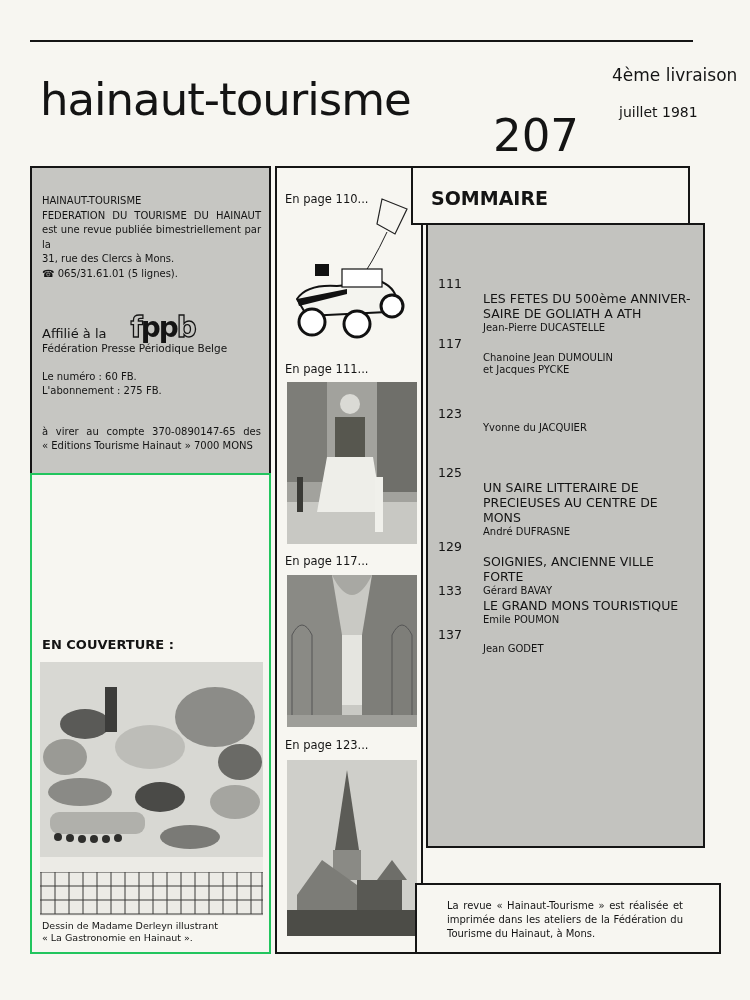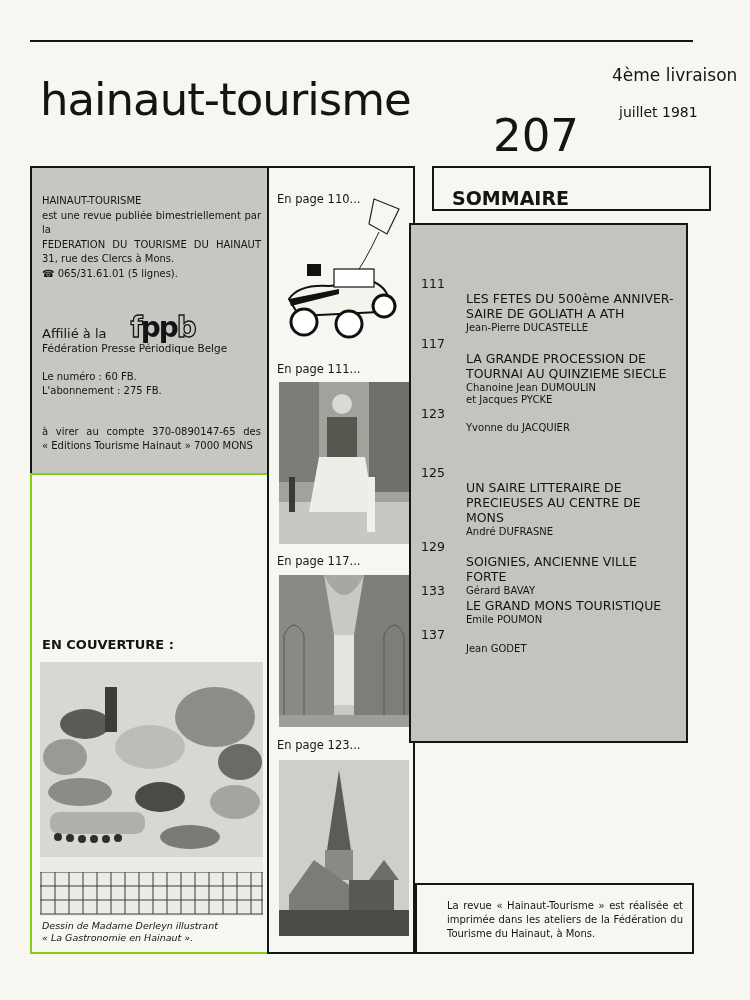--- a/index.html
+++ b/index.html
@@ -22,55 +22,55 @@
   .info-box p { margin: 0; }
   .info-box .just { text-align: justify; text-align-last: justify; }
   .affil-row { margin-top: 34px; display: flex; align-items: flex-end; }
   .affil-label { font-size: 13px; }
   .fppb-logo { margin-left: 24px; font-family: "DejaVu Sans", sans-serif; font-size: 28px; font-weight: bold; letter-spacing: -2px; line-height: 26px; }
   .fppb-logo .o { color: transparent; -webkit-text-stroke: 1.3px #141414; }
   .fppb-full { margin-top: 2px; font-size: 10.5px; }
   .price-block { margin-top: 14px; }
   .account-block { margin-top: 26px; }
 
-  .cover-box { left: 30px; top: 473px; width: 241px; height: 481px; border: 2px solid #84cc16; background: #f7f6f1; }
+  .cover-box { left: 30px; top: 473px; width: 241px; height: 481px; border: 2px solid #22c55e; background: #f7f6f1; }
   .cover-label { position: absolute; left: 10px; top: 162px; font-size: 13px; font-weight: bold; }
   .cover-art { position: absolute; left: 8px; top: 187px; width: 223px; height: 210px; background: #dcdcd7; overflow: hidden; }
-  .cover-caption { position: absolute; left: 10px; top: 445px; font-size: 9.5px; line-height: 11.5px; font-style: italic; }
+  .cover-caption { position: absolute; left: 10px; top: 445px; font-size: 9.5px; line-height: 11.5px; }
 
   
-  .mid-col { left: 267px; top: 166px; width: 148px; height: 788px; border: 2px solid #151515; background: #f7f6f1; }
+  .mid-col { left: 275px; top: 166px; width: 148px; height: 788px; border: 2px solid #151515; background: #f7f6f1; }
   .page-label { position: absolute; left: 8px; font-size: 11.5px; }
   .photo { position: absolute; left: 10px; width: 130px; overflow: hidden; background: #b4b4af; }
 
   
-  .sommaire-head { left: 432px; top: 166px; width: 279px; height: 45px; border: 2px solid #151515; background: #f7f6f1; }
+  .sommaire-head { left: 411px; top: 166px; width: 279px; height: 59px; border: 2px solid #151515; background: #f7f6f1; }
   .sommaire-title { position: absolute; left: 18px; top: 19px; font-size: 19px; font-weight: bold; }
-  .toc-box { left: 409px; top: 223px; width: 279px; height: 520px; border: 2px solid #151515; background: #c3c3bf; }
+  .toc-box { left: 426px; top: 223px; width: 279px; height: 625px; border: 2px solid #151515; background: #c3c3bf; }
   .toc-entry { position: absolute; left: 0; width: 270px; }
   .toc-page { position: absolute; left: 10px; top: 0; font-size: 12.5px; }
   .toc-title { position: absolute; left: 55px; top: 0; font-size: 12.5px; line-height: 15px; white-space: pre-line; }
   .toc-author { display: block; font-size: 10px; line-height: 12px; white-space: pre-line; margin-top: 1px; }
-  .colophon { left: 415px; top: 883px; width: 279px; height: 71px; border: 2px solid #151515; background: #f7f6f1; }
+  .colophon { left: 415px; top: 883px; width: 306px; height: 71px; border: 2px solid #151515; background: #f7f6f1; }
   .colophon-text { position: absolute; left: 30px; top: 14px; width: 236px; font-size: 10px; line-height: 14px; text-align: justify; }
 </style>
 </head>
 <body>
 
 <div class="abs top-rule"></div>
 
 <div class="abs mag-title">hainaut-tourisme</div>
 <div class="abs issue-number">207</div>
 <div class="abs issue-installment">4ème livraison</div>
 <div class="abs issue-date">juillet 1981</div>
 
 <div class="box info-box">
   <p>HAINAUT-TOURISME</p>
+  <p class="just">FEDERATION DU TOURISME DU HAINAUT</p>
   <p class="just">est une revue publiée bimestriellement par la</p>
-  <p class="just">FEDERATION DU TOURISME DU HAINAUT</p>
   <p>31, rue des Clercs à Mons.</p>
   <p>
     <span>☎</span>
     <span>065/31.61.01 (5 lignes).</span>
   </p>
 
   <div class="affil-row">
     <span class="affil-label">Affilié à la</span>
     <span class="fppb-logo"><span class="o">f</span>pp<span class="o">b</span></span>
   </div>
@@ -214,22 +214,20 @@
     <span class="toc-page">111</span>
     <div class="toc-title">
       <span>LES FETES DU 500ème ANNIVER-
 SAIRE DE GOLIATH A ATH</span>
       <span class="toc-author">Jean-Pierre DUCASTELLE</span>
     </div>
   </div>
   <div class="toc-entry" style="top:111px">
     <span class="toc-page">117</span>
     <div class="toc-title">
-      <span>LA GRANDE PROCESSION DE
-TOURNAI AU QUINZIEME SIECLE</span>
       <span class="toc-author">Chanoine Jean DUMOULIN
 et Jacques PYCKE</span>
     </div>
   </div>
   <div class="toc-entry" style="top:181px">
     <span class="toc-page">123</span>
     <div class="toc-title">
       <span class="toc-author">Yvonne du JACQUIER</span>
     </div>
   </div>

